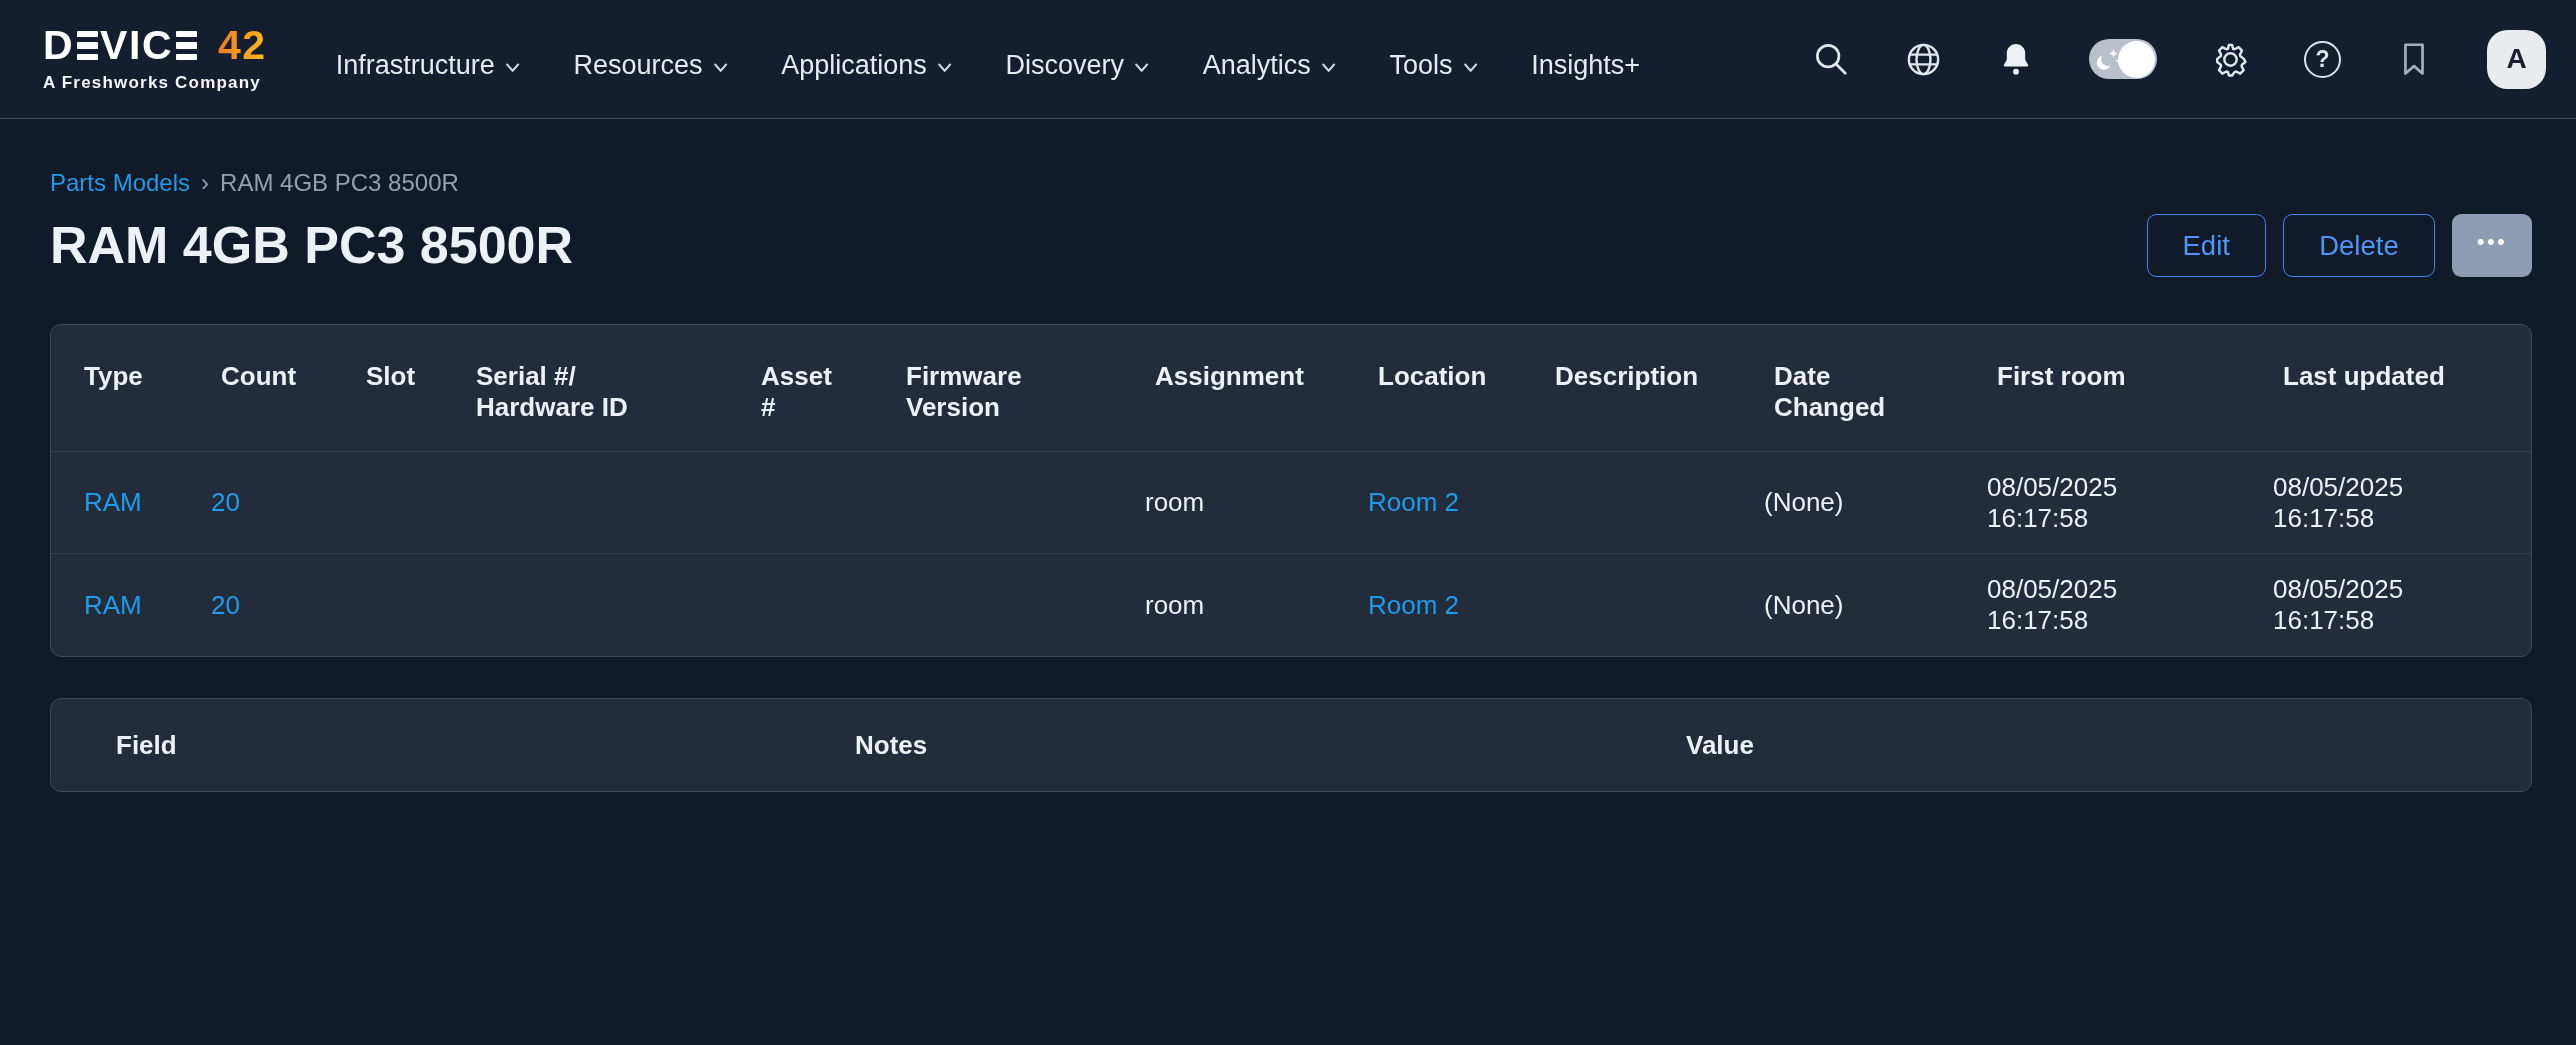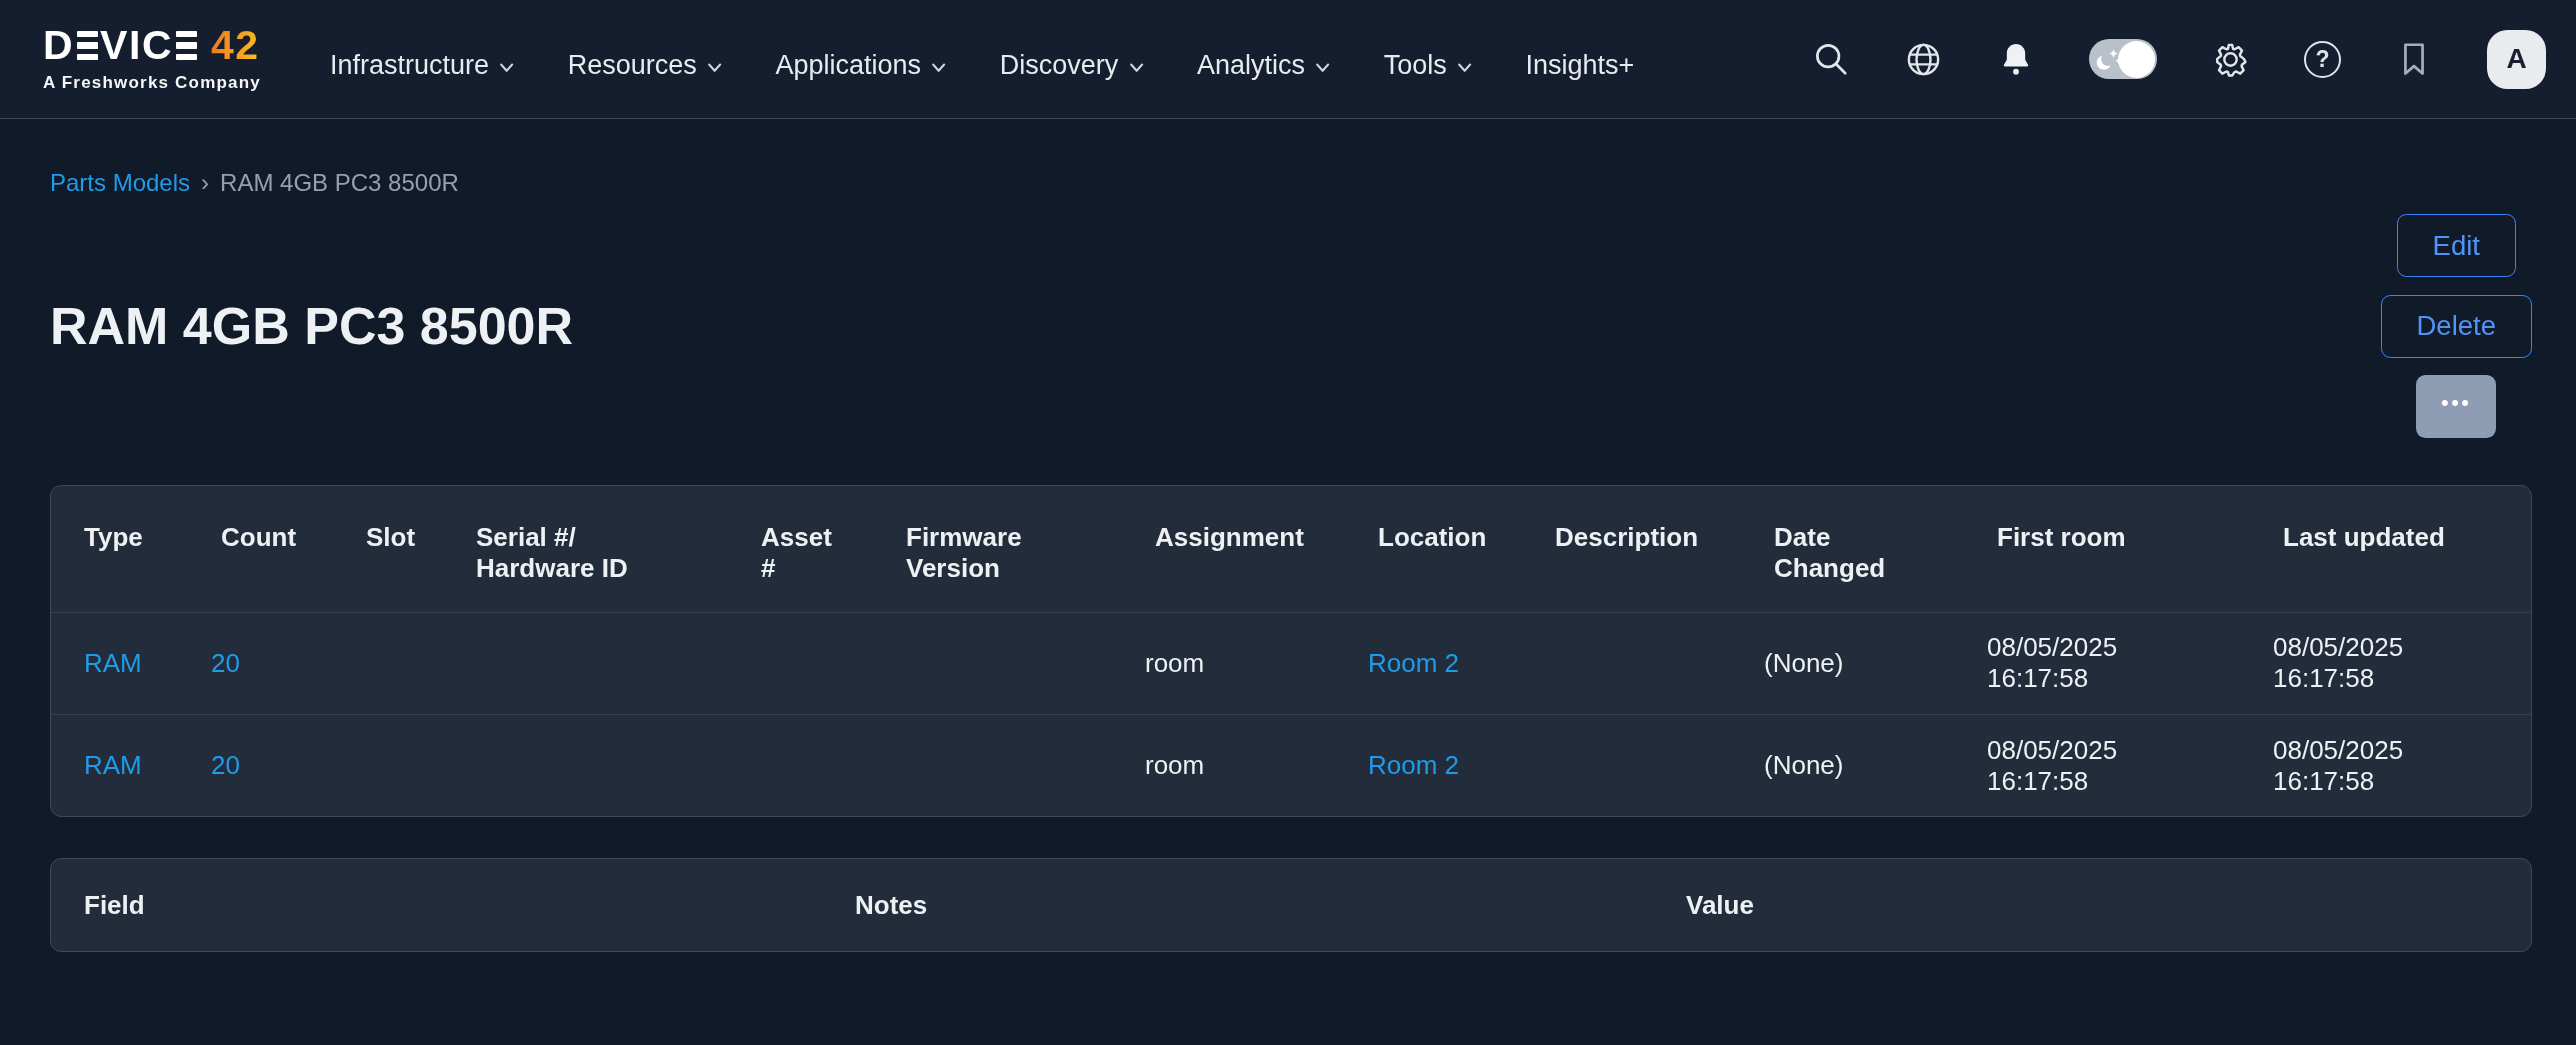--- a/index.html
+++ b/index.html
@@ -19,21 +19,21 @@
     display: flex; align-items: center;
     padding: 0 30px 0 43px;
   }
   .logo { display: flex; flex-direction: column; cursor: pointer; margin-right: 69px; }
   .logo-row { display: flex; align-items: center; font-weight: bold; font-size: 41px; letter-spacing: 1.6px; color: #ffffff; line-height: 1; }
   .ebars { display: inline-flex; flex-direction: column; justify-content: space-between; height: 29px; width: 21px; margin: 0 2.4px; }
   .ebars i { display: block; height: 6.3px; width: 100%; background: #ffffff; border-radius: 0.8px; }
   .logo-42 {
     background: linear-gradient(100deg, #ef7d23 10%, #fbb91c 90%);
     -webkit-background-clip: text; background-clip: text; color: transparent;
-    margin-left: 12px;
+    margin-left: 19px;
   }
   .tagline { font-size: 17px; font-weight: bold; letter-spacing: 1.2px; color: #f4f6f8; margin-top: 7px; }
 
   .nav-items { display: flex; align-items: center; gap: 52px; margin-top: 12px; }
   .nav-item { display: flex; align-items: center; gap: 9.4px; font-size: 27px; color: #e7ebf0; cursor: pointer; white-space: nowrap; }
   .chev { width: 17.3px; height: 17.3px; margin-top: 4.7px; }
   .chev svg { display: block; }
 
   .nav-right { margin-left: auto; display: flex; align-items: center; gap: 54px; }
   .icon-btn { display: flex; align-items: center; justify-content: center; cursor: pointer; }
@@ -56,21 +56,21 @@
 
   
   .content { padding: 0 44px 0 50px; }
 
   .breadcrumb { margin-top: 50px; font-size: 24px; display: flex; gap: 11px; align-items: flex-start; }
   .breadcrumb a { color: #1f9ce9; text-decoration: none; cursor: pointer; }
   .crumb-sep, .crumb-current { color: #95a0ac; }
 
   .title-row { margin-top: 17.3px; display: flex; align-items: center; justify-content: space-between; }
   .page-title { font-size: 52px; font-weight: bold; letter-spacing: 0; margin: 0; line-height: 61px; }
-  .actions { display: flex; gap: 17.3px; align-items: center; flex-direction: column; }
+  .actions { display: flex; gap: 17.3px; align-items: center; }
   .btn-outline {
     height: 63px; padding: 0 35px; border-radius: 9.4px;
     border: 1.6px solid #3b86f5; background: transparent;
     color: #4f95f7; font-size: 27.5px; font-family: inherit; cursor: pointer;
     display: flex; align-items: center;
   }
   .btn-more {
     width: 80px; height: 63px; border-radius: 9.4px; border: none;
     background: #8e9db4; color: #ffffff; cursor: pointer;
     font-size: 22px; letter-spacing: 2.4px; line-height: 1;
@@ -96,21 +96,21 @@
   }
   table.parts th:first-child, table.parts td:first-child { padding-left: 33px; }
   table.parts td {
     height: 102px; padding: 0 14px 0 0; vertical-align: middle;
     border-top: 0.8px solid #35404f; white-space: pre-line; line-height: 31px;
   }
   table.parts a { color: #1f9ce9; text-decoration: none; cursor: pointer; }
 
   .cf-grid { display: grid; grid-template-columns: 804px 831px 1fr; height: 93px; align-items: center; }
   .cf-grid .cf-th { font-size: 26px; font-weight: bold; }
-  .cf-grid .cf-th:first-child { padding-left: 33px; }
+  .cf-grid .cf-th:first-child { padding-left: 33px; margin-left: 32px; }
 
   svg { overflow: visible; }
 </style>
 </head>
 <body>
 
 <div class="navbar">
 
   <div class="logo">
     <div class="logo-row">

